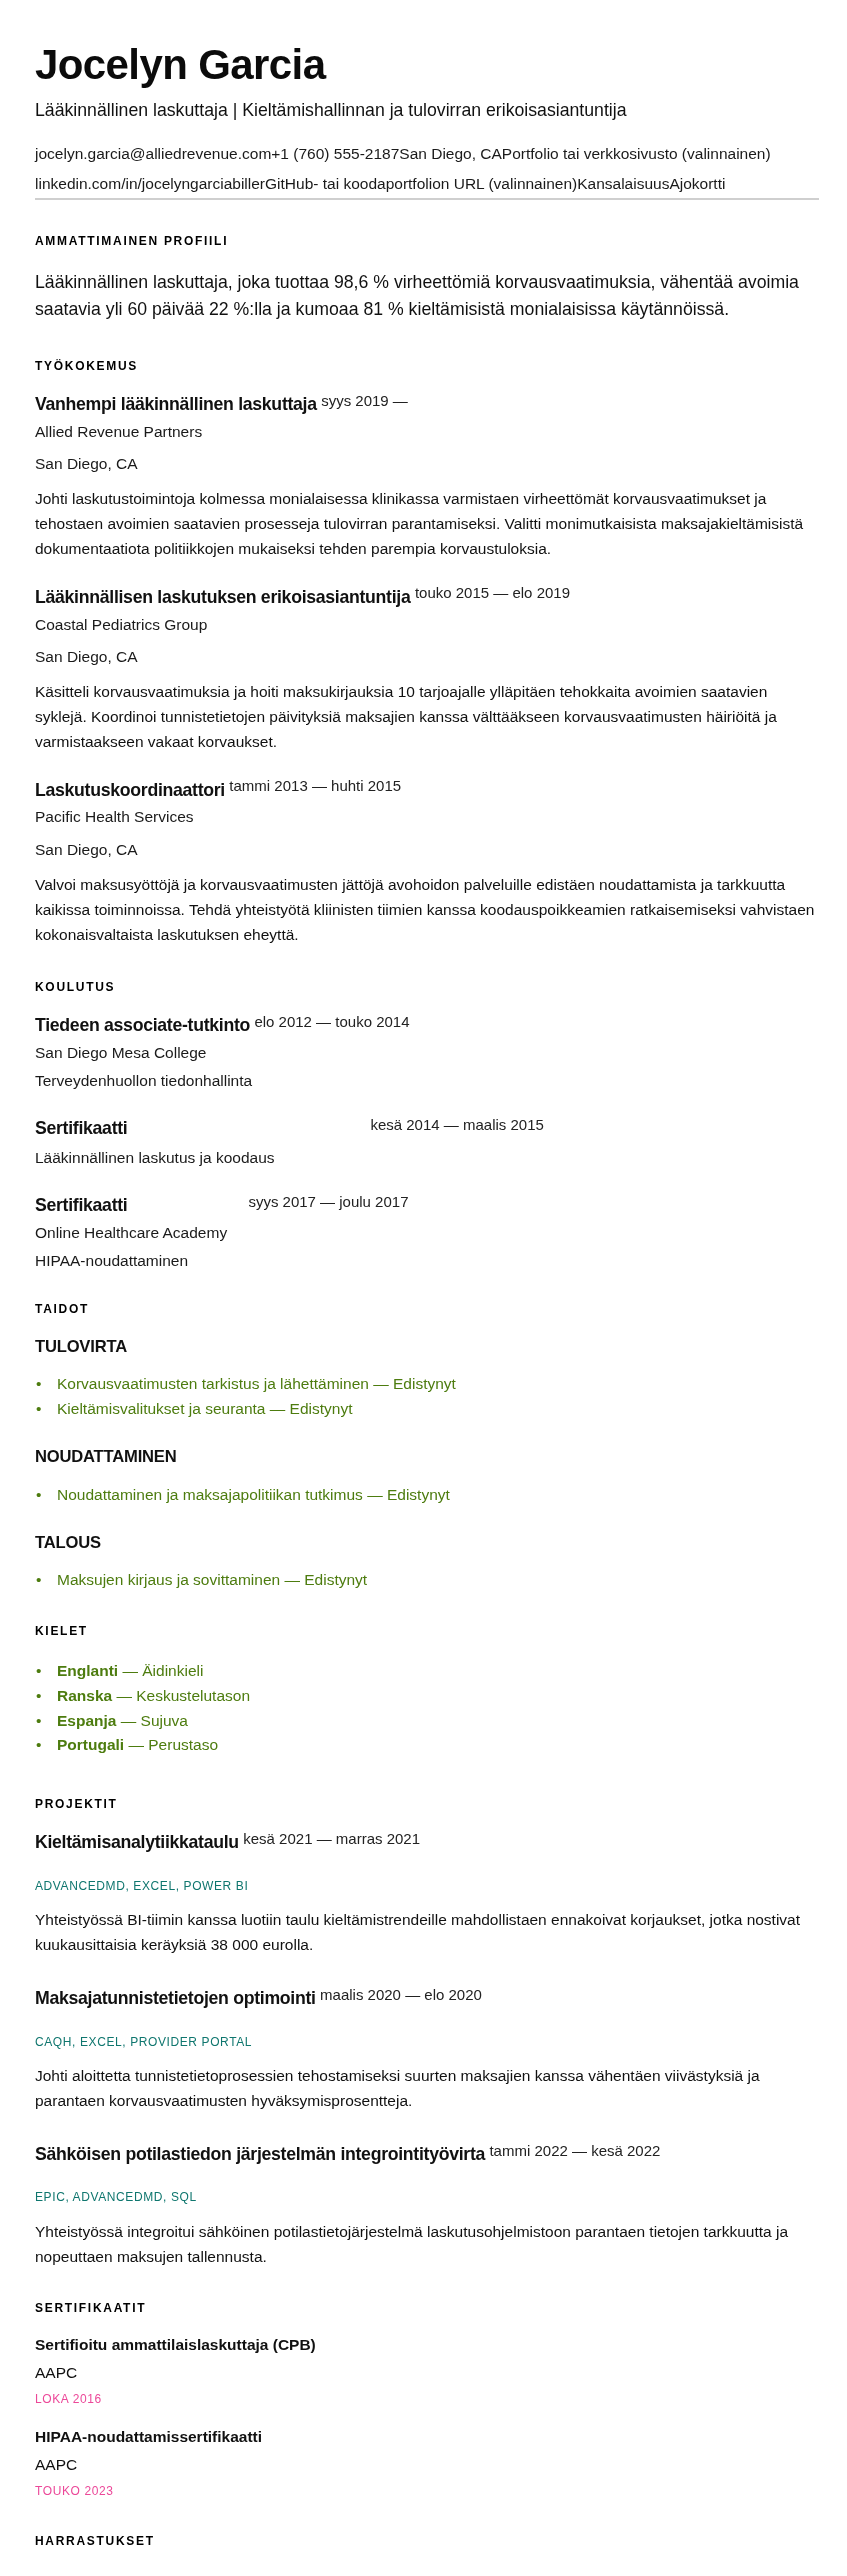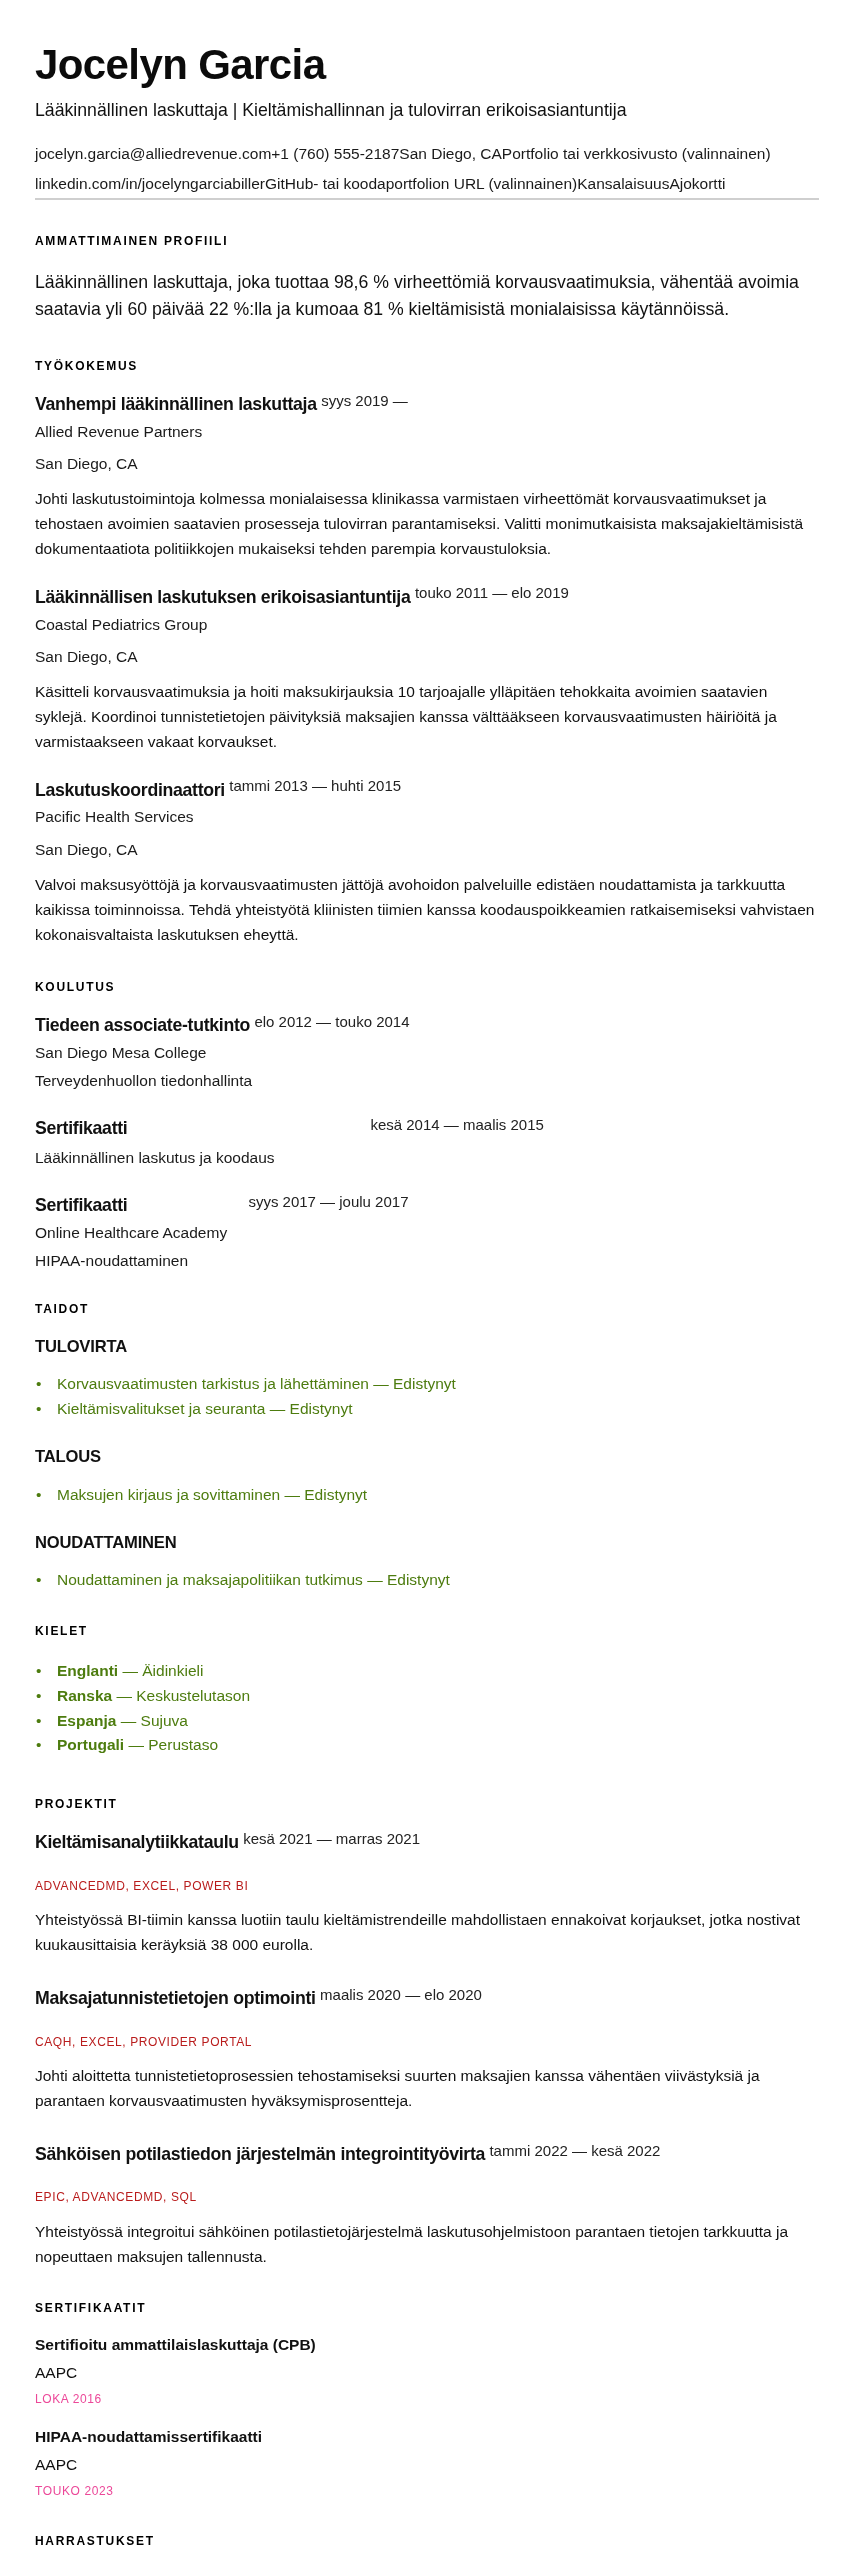--- a/index.html
+++ b/index.html
@@ -38,21 +38,21 @@
   .edu-field { font-size: 15.5px; margin-top: 10px; color: #1a1a1a; }
 
   .skill-group { margin-bottom: 25.4px; }
   .skill-group-title { font-size: 16.6px; font-weight: 700; text-transform: uppercase; margin: 0 0 15.5px 0; letter-spacing: -0.2px; }
   ul.bullets { list-style: none; margin: 0; padding: 0; }
   ul.bullets li { font-size: 15.5px; line-height: 1.6; position: relative; padding-left: 22px; color: #4d7c0f; }
   ul.bullets li::before { content: "•"; position: absolute; left: 1.1px; top: 0; font-size: 15.5px; }
   .lang-name { font-weight: 700; }
 
   .proj { margin-bottom: 31px; }
-  .proj-tech { font-size: 12px; letter-spacing: 0.6px; text-transform: uppercase; margin-top: 25.4px; color: #b91c1c; }
+  .proj-tech { font-size: 12px; letter-spacing: 0.6px; text-transform: uppercase; margin-top: 25.4px; color: #0f766e; }
   .proj-desc { font-size: 15.5px; line-height: 1.62; margin-top: 14.3px; width: 784px; color: #111; }
 
   .cert { margin-bottom: 22px; }
   .cert-name { font-size: 15.5px; font-weight: 700; }
   .cert-org { font-size: 15.5px; margin-top: 10px; }
   .cert-date { font-size: 12px; letter-spacing: 0.6px; text-transform: uppercase; margin-top: 10px; color: #ec4899; }
 </style>
 </head>
 <body>
 
@@ -84,21 +84,21 @@
         <span class="entry-title">Vanhempi lääkinnällinen laskuttaja</span>
         <span class="entry-date">syys 2019 —</span>
       </div>
       <div class="entry-org">Allied Revenue Partners</div>
       <div class="entry-loc">San Diego, CA</div>
       <div class="entry-desc">Johti laskutustoimintoja kolmessa monialaisessa klinikassa varmistaen virheettömät korvausvaatimukset ja tehostaen avoimien saatavien prosesseja tulovirran parantamiseksi. Valitti monimutkaisista maksajakieltämisistä dokumentaatiota politiikkojen mukaiseksi tehden parempia korvaustuloksia.</div>
     </div>
     <div class="entry">
       <div class="entry-head">
         <span class="entry-title">Lääkinnällisen laskutuksen erikoisasiantuntija</span>
-        <span class="entry-date">touko 2011 — elo 2019</span>
+        <span class="entry-date">touko 2015 — elo 2019</span>
       </div>
       <div class="entry-org">Coastal Pediatrics Group</div>
       <div class="entry-loc">San Diego, CA</div>
       <div class="entry-desc">Käsitteli korvausvaatimuksia ja hoiti maksukirjauksia 10 tarjoajalle ylläpitäen tehokkaita avoimien saatavien syklejä. Koordinoi tunnistetietojen päivityksiä maksajien kanssa välttääkseen korvausvaatimusten häiriöitä ja varmistaakseen vakaat korvaukset.</div>
     </div>
     <div class="entry">
       <div class="entry-head">
         <span class="entry-title">Laskutuskoordinaattori</span>
         <span class="entry-date">tammi 2013 — huhti 2015</span>
       </div>
@@ -138,29 +138,29 @@
   <section class="section" style="margin-top:32px">
     <h2 class="section-title">Taidot</h2>
     <div class="skill-group">
       <h3 class="skill-group-title">Tulovirta</h3>
       <ul class="bullets">
         <li>Korvausvaatimusten tarkistus ja lähettäminen — Edistynyt</li>
         <li>Kieltämisvalitukset ja seuranta — Edistynyt</li>
       </ul>
     </div>
     <div class="skill-group">
+      <h3 class="skill-group-title">Noudattaminen</h3>
+      <ul class="bullets">
+        <li>Noudattaminen ja maksajapolitiikan tutkimus — Edistynyt</li>
+      </ul>
+    </div>
+    <div class="skill-group">
       <h3 class="skill-group-title">Talous</h3>
       <ul class="bullets">
         <li>Maksujen kirjaus ja sovittaminen — Edistynyt</li>
-      </ul>
-    </div>
-    <div class="skill-group">
-      <h3 class="skill-group-title">Noudattaminen</h3>
-      <ul class="bullets">
-        <li>Noudattaminen ja maksajapolitiikan tutkimus — Edistynyt</li>
       </ul>
     </div>
   </section>
 
   <section class="section" style="margin-top:31px">
     <h2 class="section-title">Kielet</h2>
     <ul class="bullets">
       <li><span class="lang-name">Englanti</span><span> — Äidinkieli</span></li>
       <li><span class="lang-name">Ranska</span><span> — Keskustelutason</span></li>
       <li><span class="lang-name">Espanja</span><span> — Sujuva</span></li>

